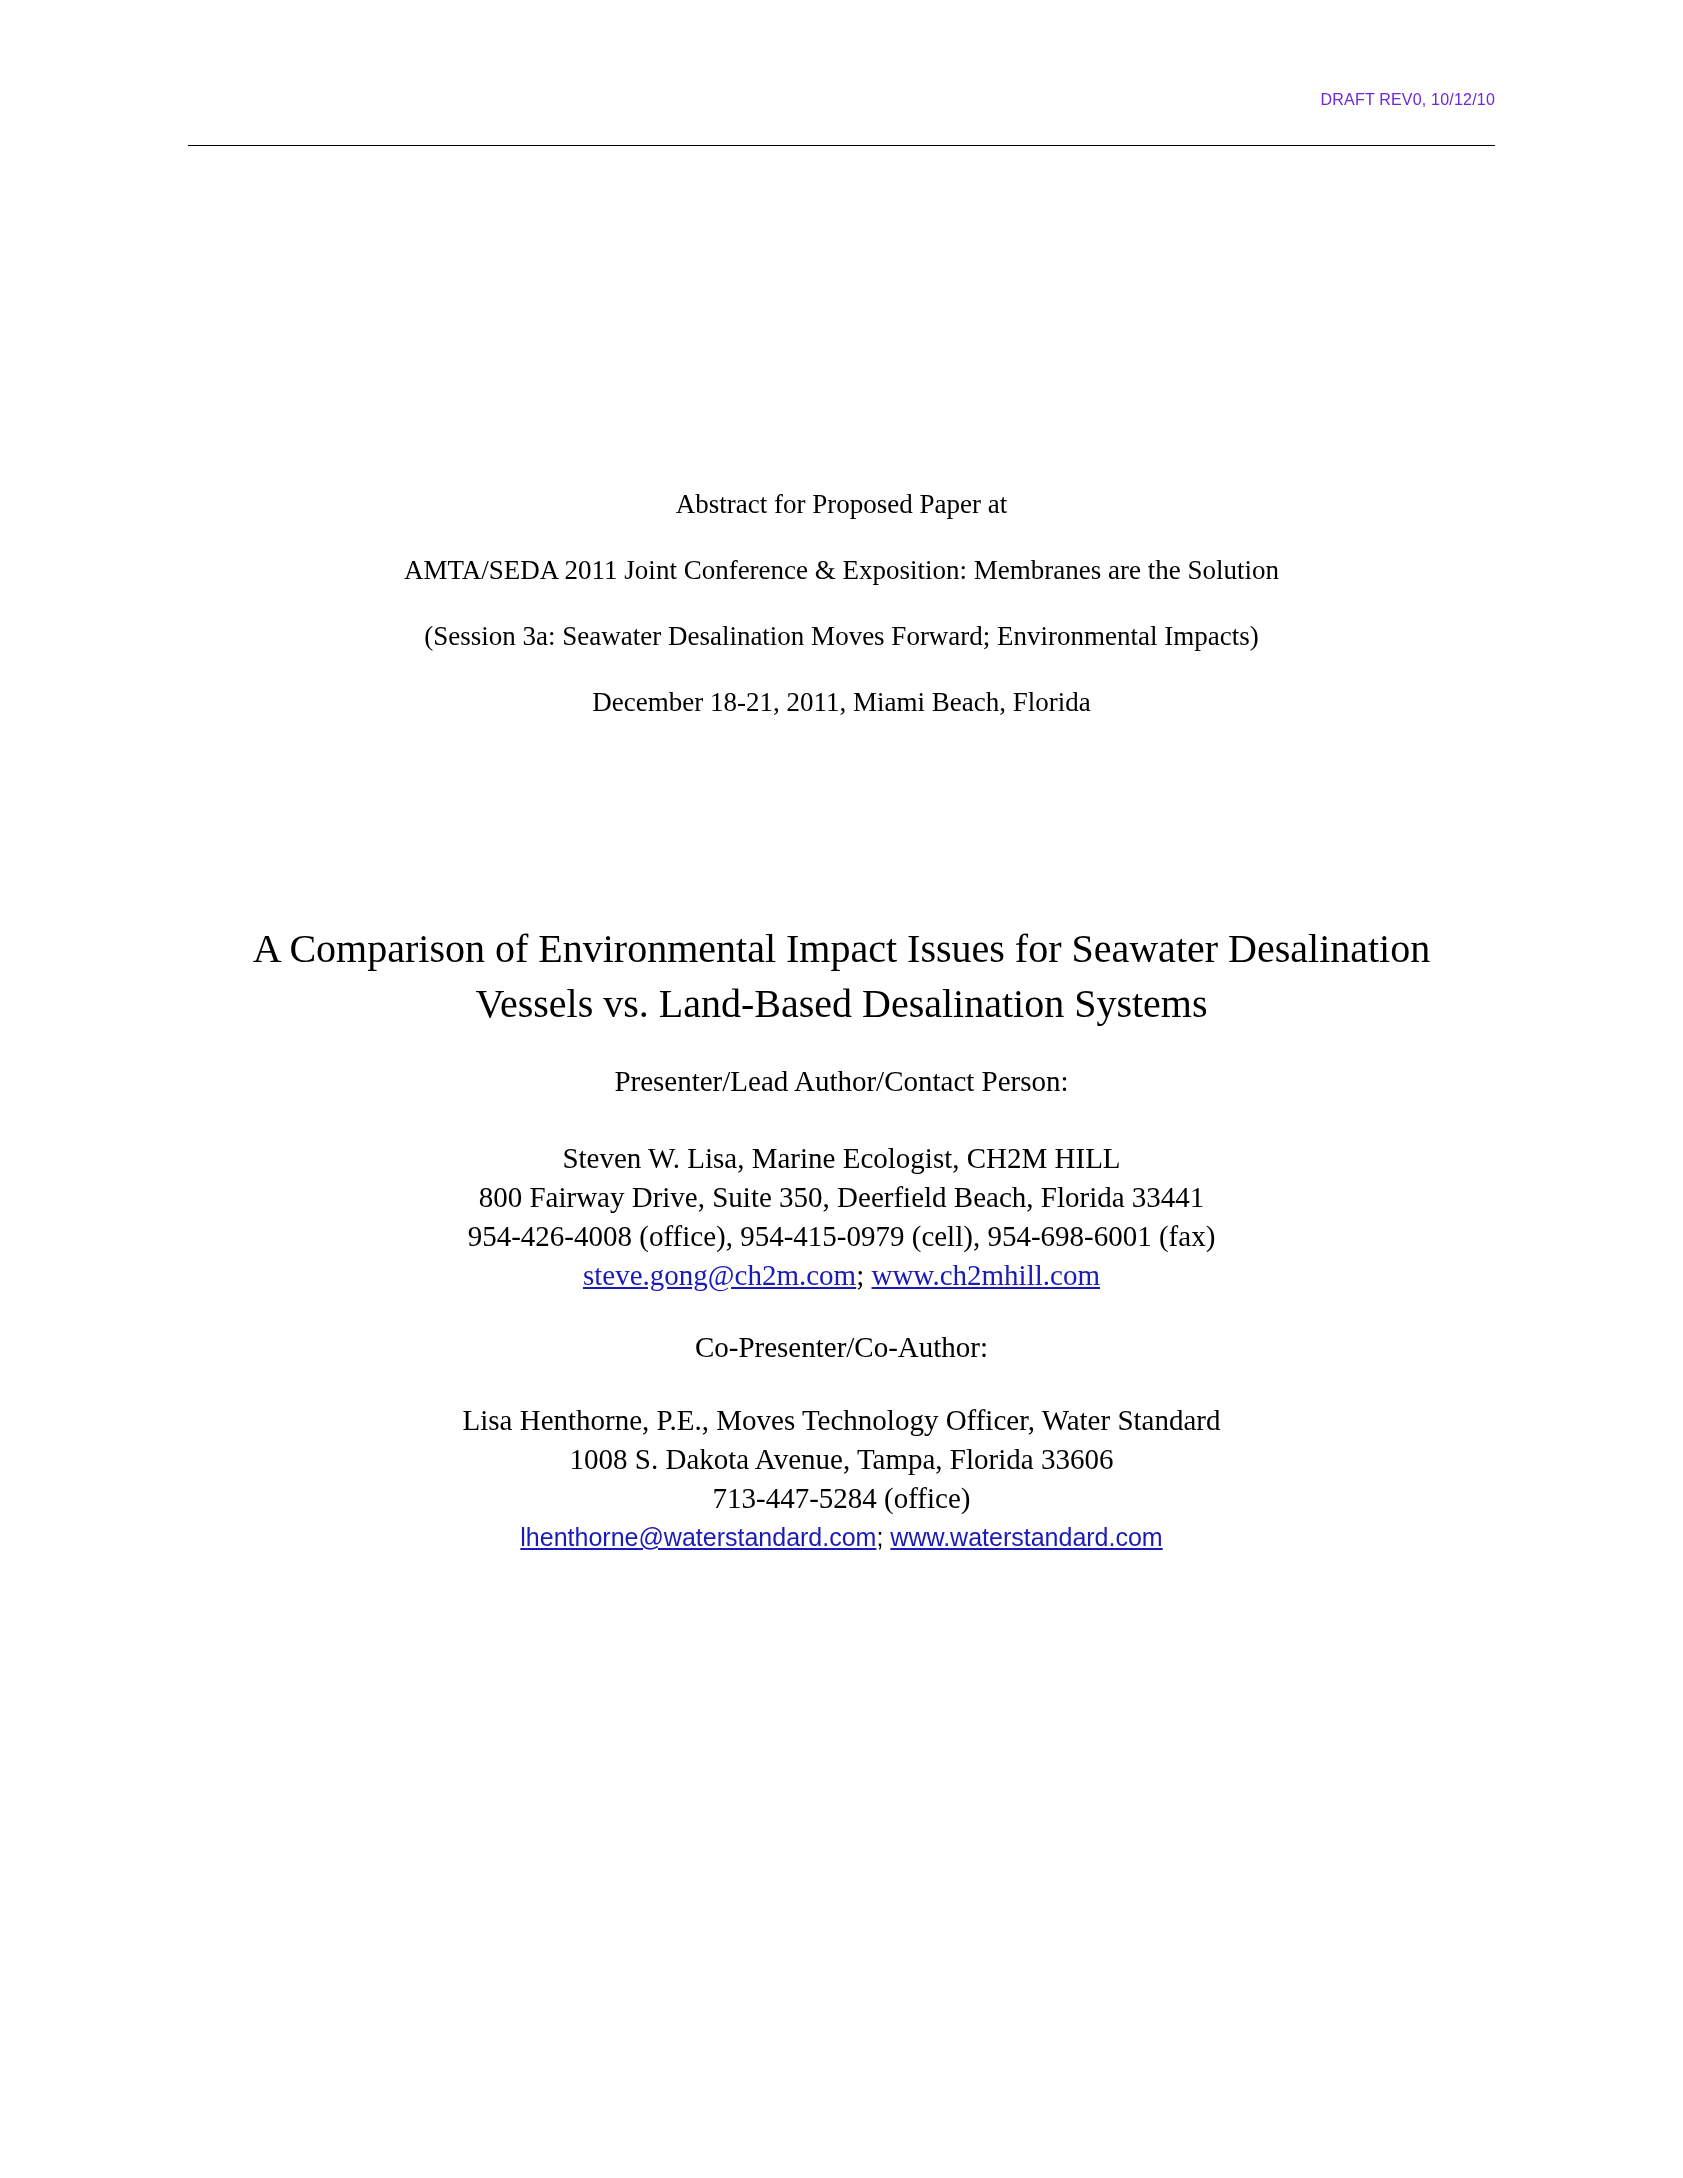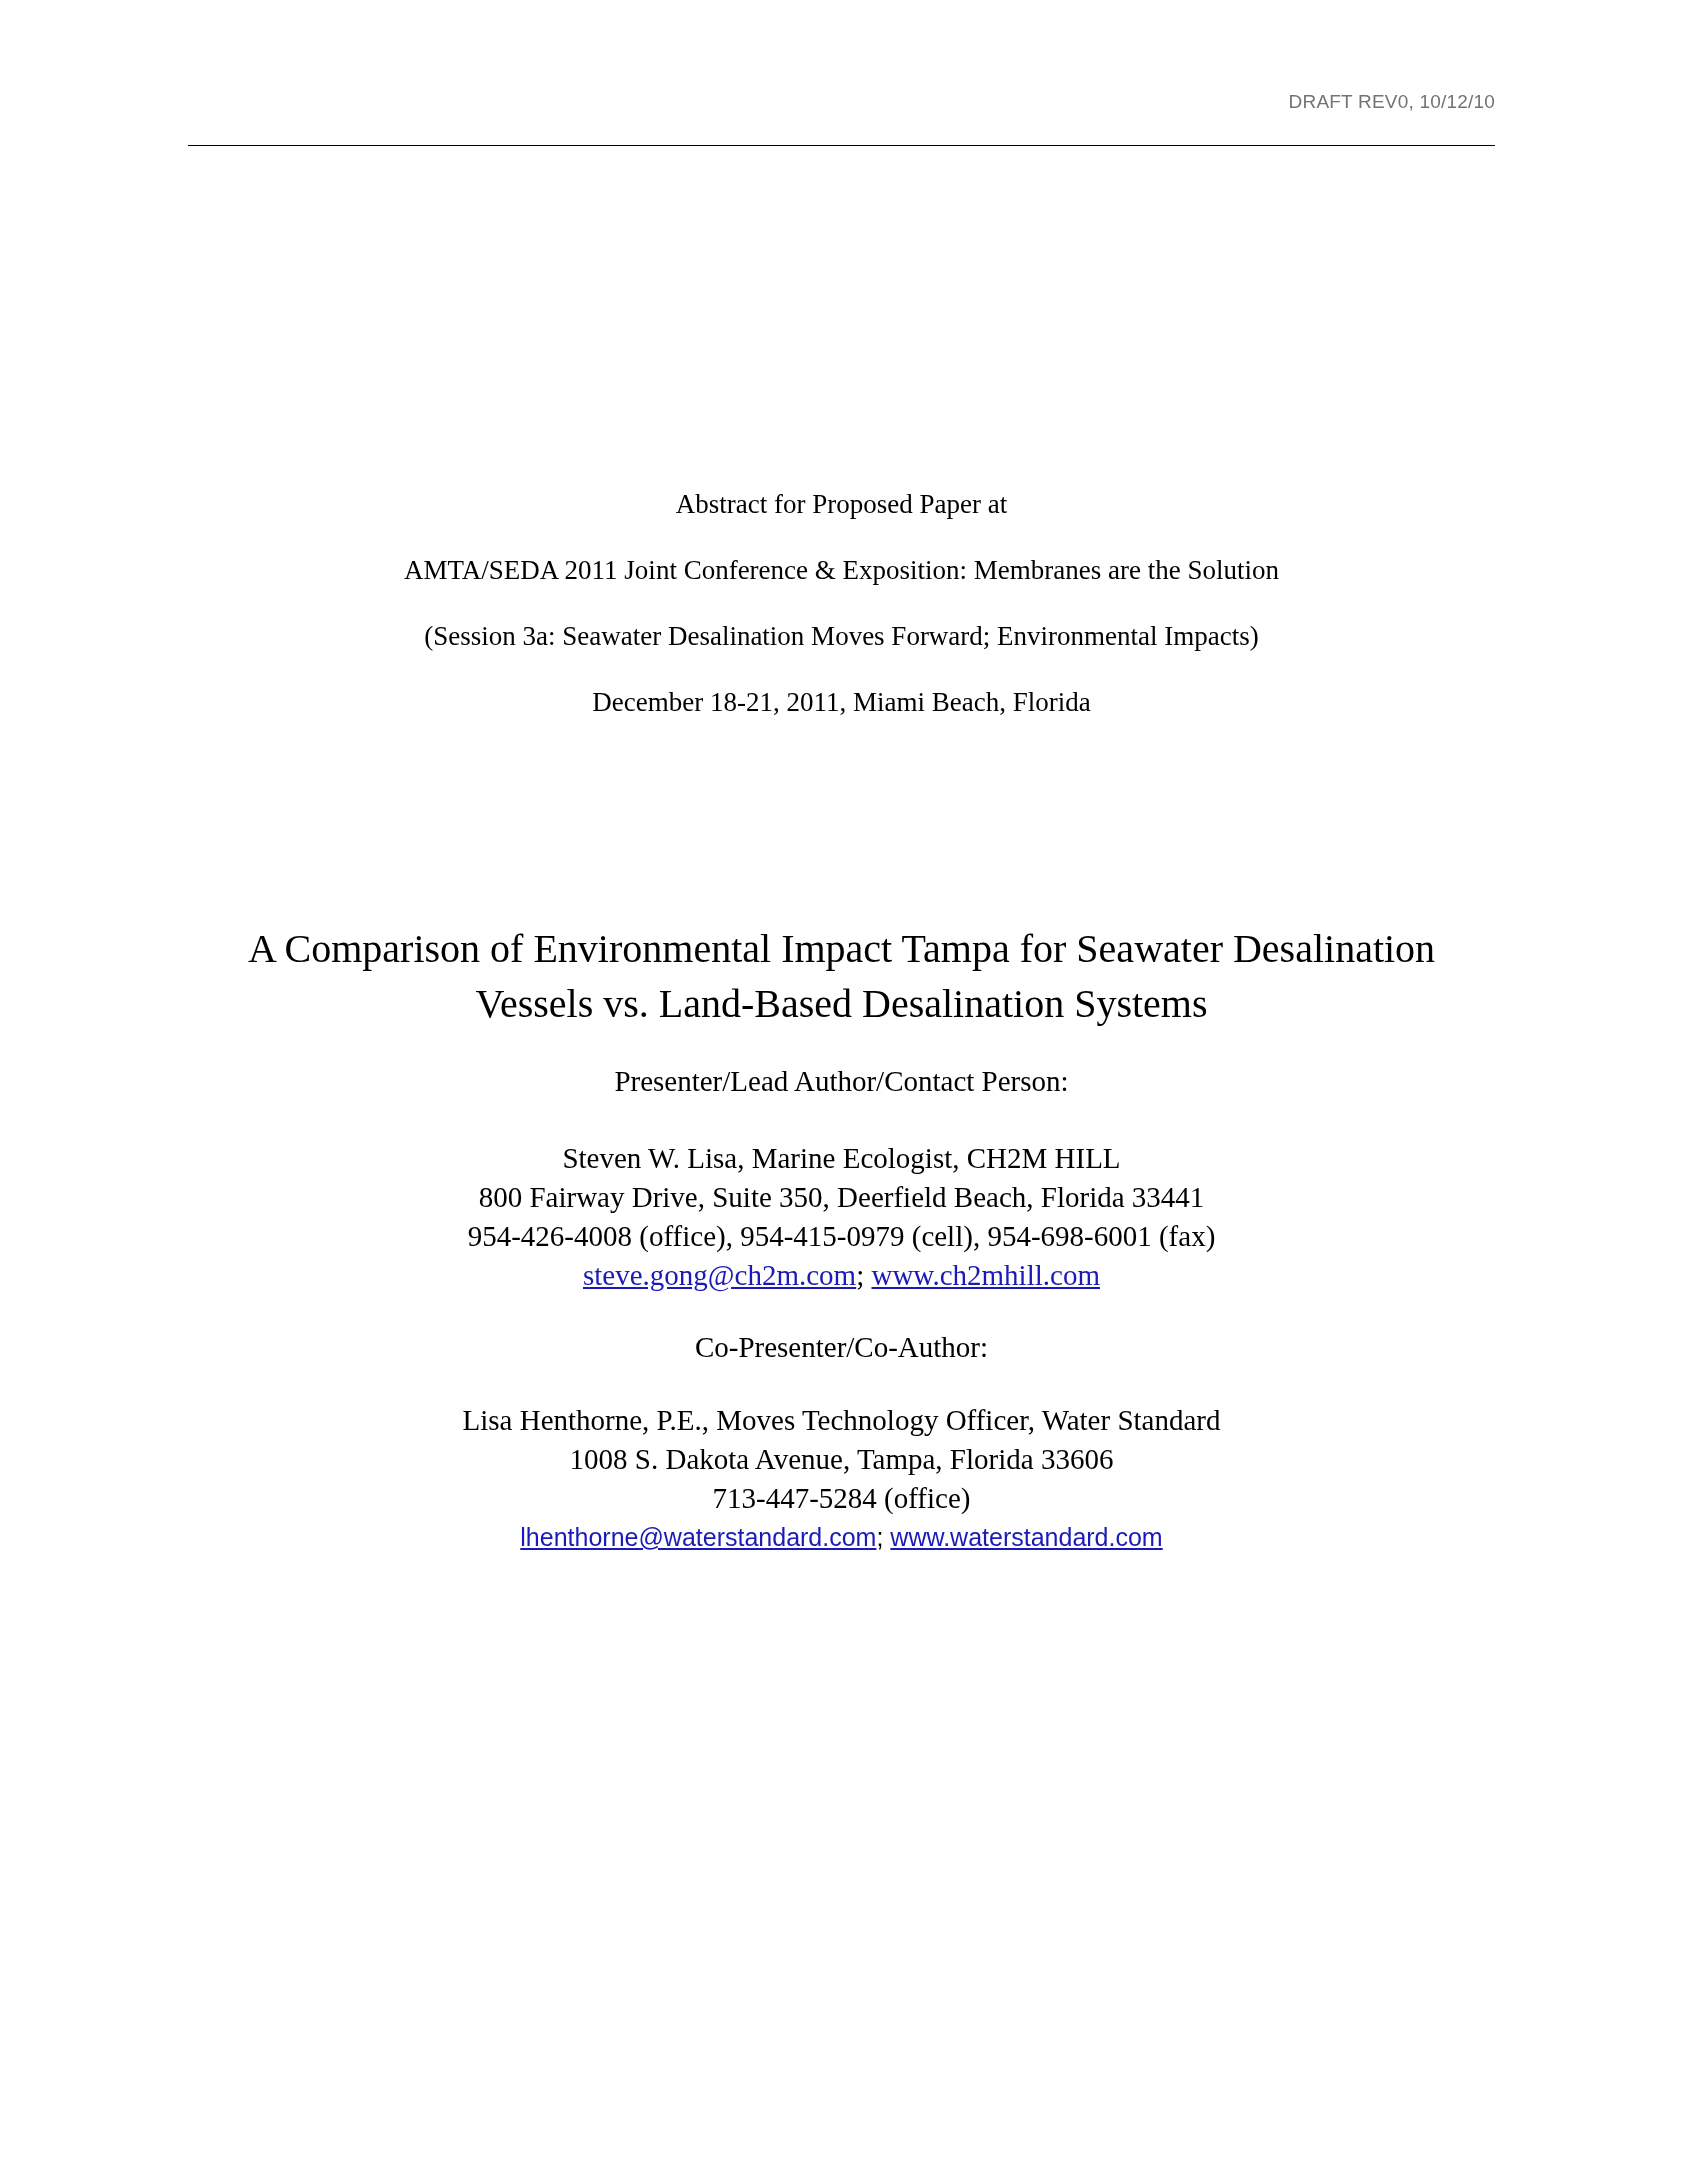--- a/index.html
+++ b/index.html
@@ -24,23 +24,23 @@
     height: 2178px;
     background: #ffffff;
   }
 
   
   .header-stamp {
     position: absolute;
     right: 188px;
     top: 91px;
     font-family: "Liberation Sans", sans-serif;
-    font-size: 19px;
+    font-size: 16px;
     letter-spacing: 0.2px;
-    color: #737373;
+    color: #6d28d9;
     white-space: nowrap;
     text-align: right;
   }
 
   .header-rule {
     position: absolute;
     left: 188px;
     top: 145px;
     width: 1307px;
     height: 0;
@@ -143,21 +143,21 @@
 
   <div class="header-rule"></div>
 
   <div class="abstract-block">
     <div>Abstract for Proposed Paper at</div>
     <div>AMTA/SEDA 2011 Joint Conference &amp; Exposition:  Membranes are the Solution</div>
     <div>(Session 3a:  Seawater Desalination Moves Forward; Environmental Impacts)</div>
     <div>December 18-21, 2011, Miami Beach, Florida</div>
   </div>
 
-  <h1 class="doc-title">A Comparison of Environmental Impact Tampa for Seawater Desalination Vessels vs. Land-Based Desalination Systems</h1>
+  <h1 class="doc-title">A Comparison of Environmental Impact Issues for Seawater Desalination Vessels vs. Land-Based Desalination Systems</h1>
 
   <div class="presenter-label">Presenter/Lead Author/Contact Person:</div>
 
   <div class="presenter-lines">
     <div>Steven W. Lisa, Marine Ecologist, CH2M HILL</div>
     <div>800 Fairway Drive, Suite 350, Deerfield Beach, Florida  33441</div>
     <div>954-426-4008 (office), 954-415-0979 (cell), 954-698-6001 (fax)</div>
     <div>
       <a class="doclink">steve.gong@ch2m.com</a><span class="sep">;</span>
       <a class="doclink">www.ch2mhill.com</a>

